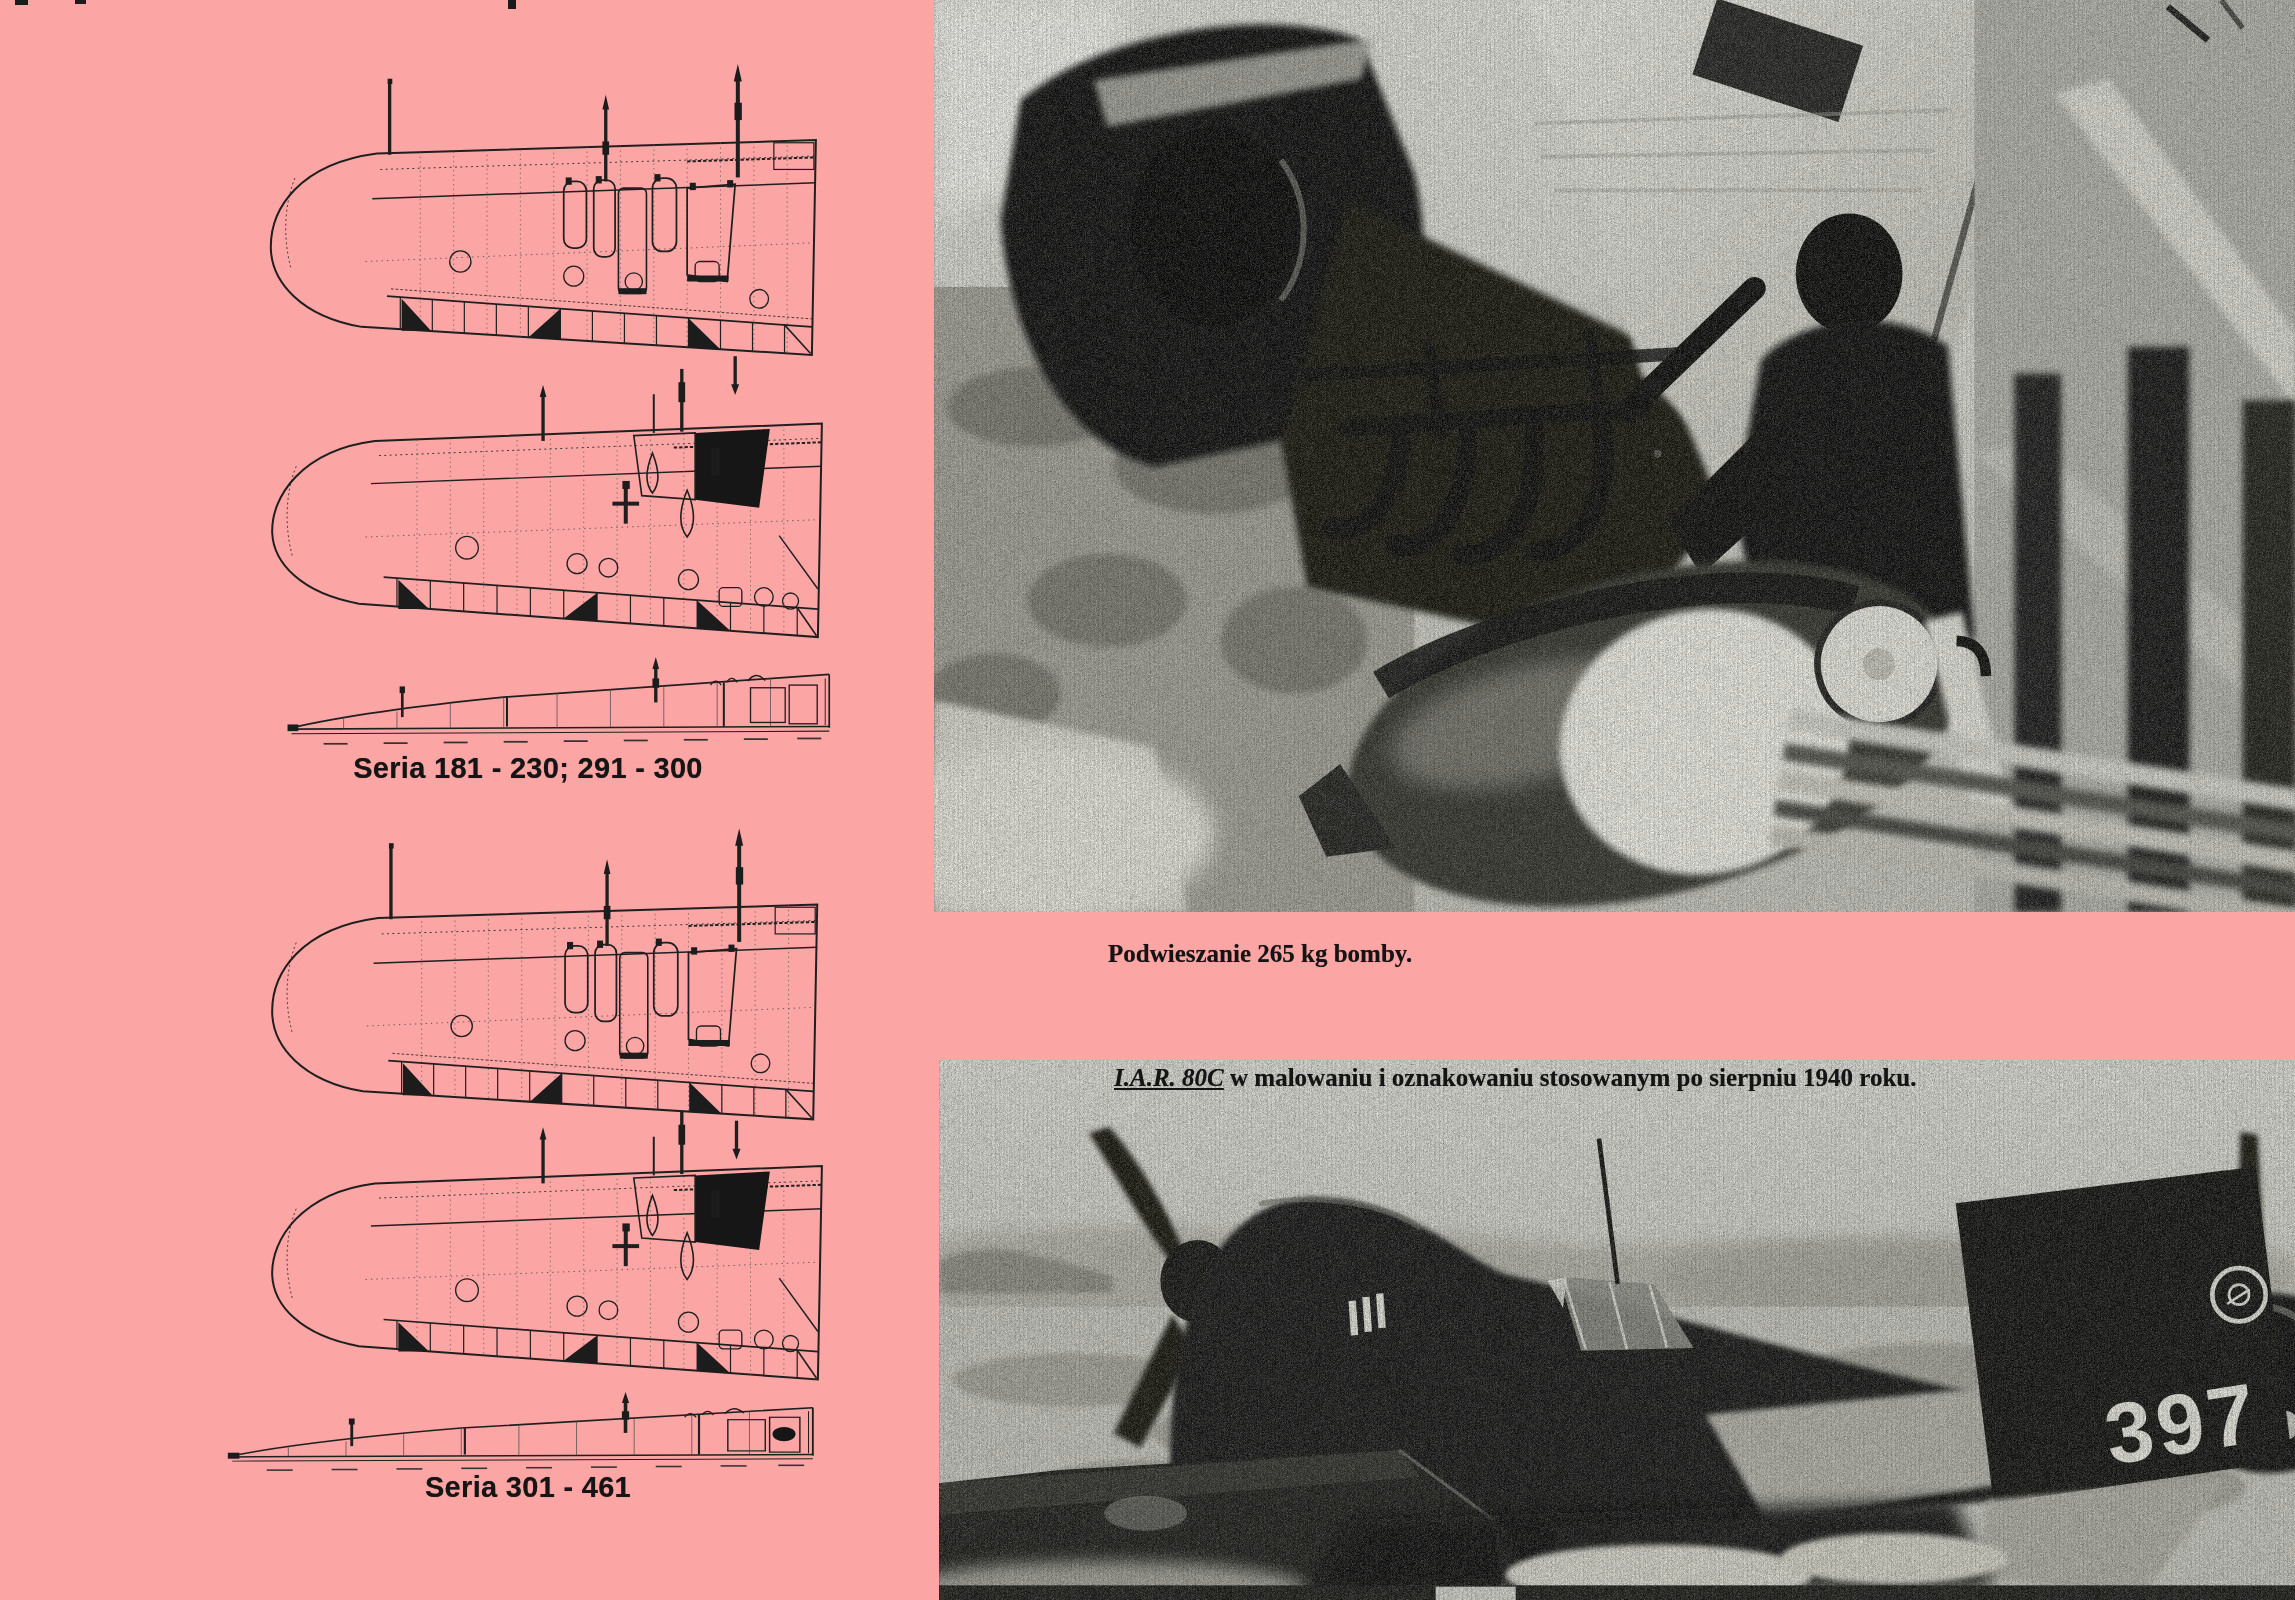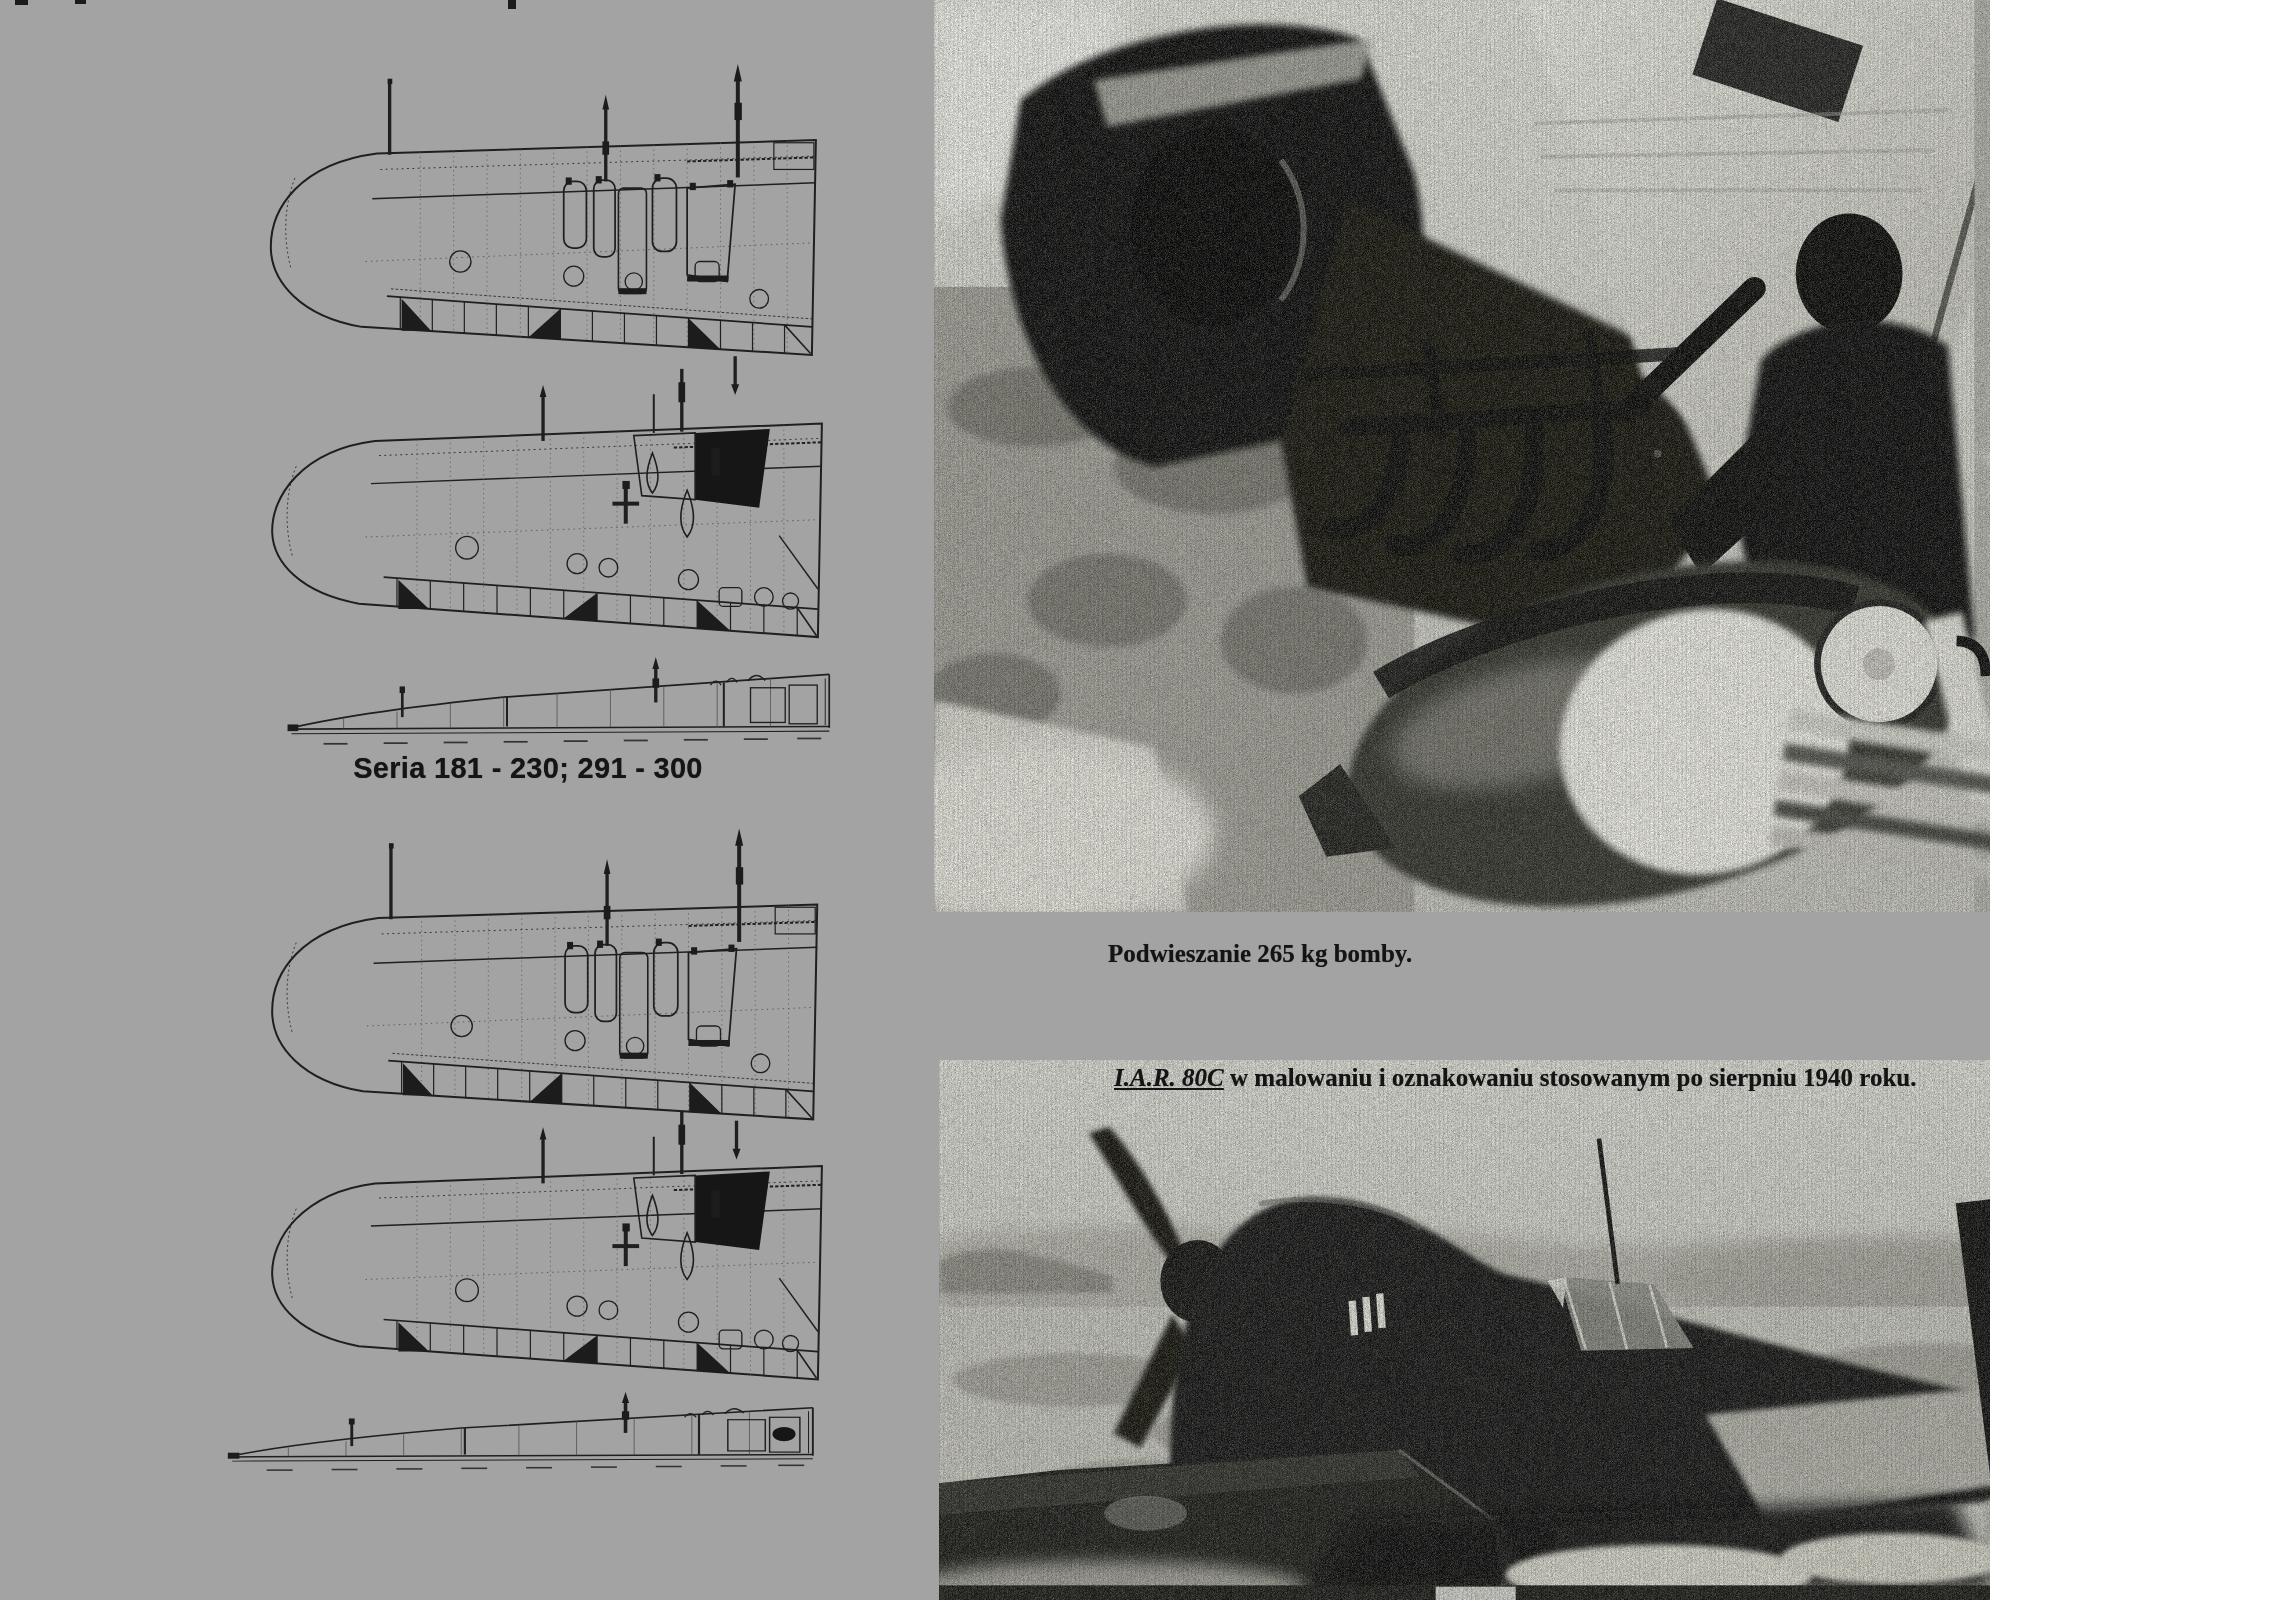--- a/index.html
+++ b/index.html
@@ -1,16 +1,16 @@
 <!DOCTYPE html>
 <html style="font-size:10.7px"><head>
 <meta charset="utf-8">
 <style>
   html,body{margin:0;padding:0;background:#ffffff;}
-  #page{position:relative;width:1990px;height:1601px;background:#a3a3a3;overflow:hidden;
+  #page{position:relative;width:2295px;height:1601px;background:#fca5a5;overflow:hidden;
         font-family:"Liberation Sans",sans-serif;}
   .abs{position:absolute;}
   .caption-sans{font-family:"Liberation Sans",sans-serif;font-weight:bold;font-size:29px;
         letter-spacing:0.3px;color:#151515;text-align:center;
         text-shadow:0 0 0.7px rgba(10,10,10,.6);white-space:nowrap;}
   .caption-serif{font-family:"Liberation Serif",serif;font-weight:bold;font-size:25px;
         color:#141414;text-shadow:0 0 0.7px rgba(10,10,10,.5);white-space:nowrap;}
   .caption-serif .model{font-style:italic;text-decoration:underline;}
   .photo{background:#cfcfc8;}
   .photo-overlay{pointer-events:none;
@@ -238,20 +238,21 @@
     <use href="#profile" transform="translate(425,983)"></use>
     <use href="#planA" transform="translate(392,1238)"></use>
     <use href="#planB" transform="translate(390,1666)"></use>
     <g transform="translate(335,2085) scale(1.08,0.9)">
       <use href="#profile"></use>
       <ellipse cx="778" cy="72" rx="16" ry="12" fill="#161616"></ellipse>
     </g>
   </svg>
 
   <div class="abs caption-sans" style="left:280px;top:752px;width:496px;">Seria 181 - 230; 291 - 300</div>
+  <div class="abs caption-sans" style="left:280px;top:1471px;width:496px;">Seria 301 - 461</div>
 
   <div class="abs photo" style="left:934px;top:0;width:1362px;height:912px;">
     <svg width="1362" height="912" viewBox="0 0 2042 1367">
       <defs>
         <linearGradient id="sky1" x1="0" y1="0" x2="0" y2="1">
           <stop offset="0" stop-color="#e6e6df"></stop>
             <stop offset="1" stop-color="#c7c7bf"></stop>
         </linearGradient>
         <linearGradient id="fus1" x1="0" y1="0" x2="1" y2="1">
           <stop offset="0" stop-color="#f0f0e9"></stop>

